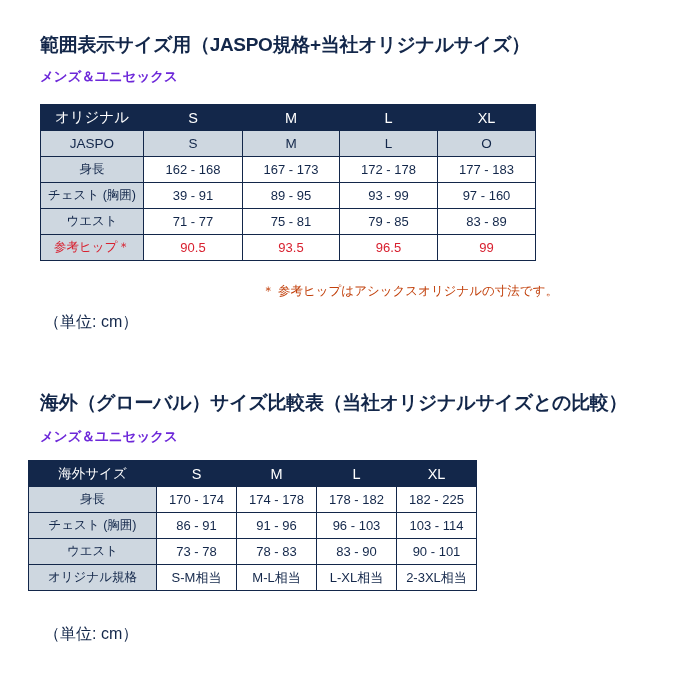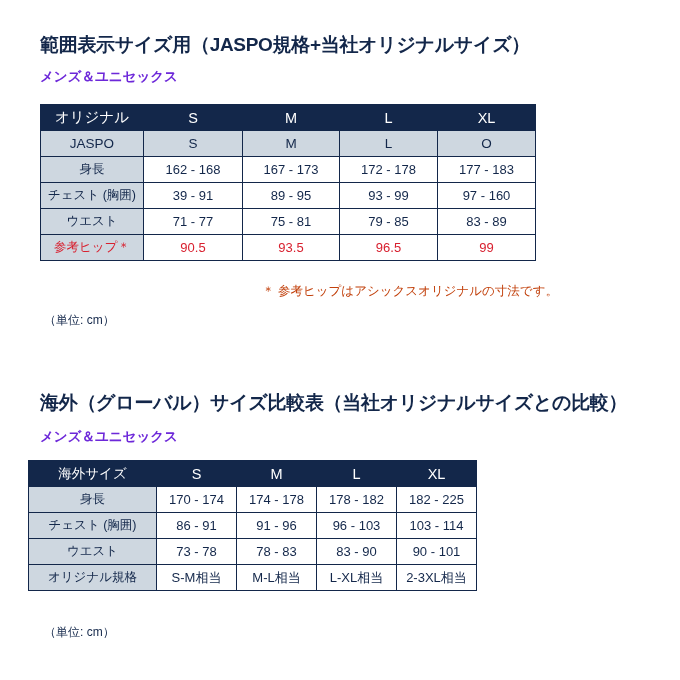--- a/index.html
+++ b/index.html
@@ -84,21 +84,21 @@
     font-size: 13.5px;
   }
   .red-text {
     color: #d8202f;
   }
   .note {
     font-size: 12.5px;
     color: #c2410c;
   }
   .unit {
-    font-size: 12px;
+    font-size: 16px;
     color: #13274a;
   }
 
   
   .t1 col.c0 { width: 103px; }
   .t1 col.c1 { width: 99px; }
   .t1 col.c2 { width: 97px; }
   .t1 col.c3 { width: 98px; }
   .t1 col.c4 { width: 98px; }
 

